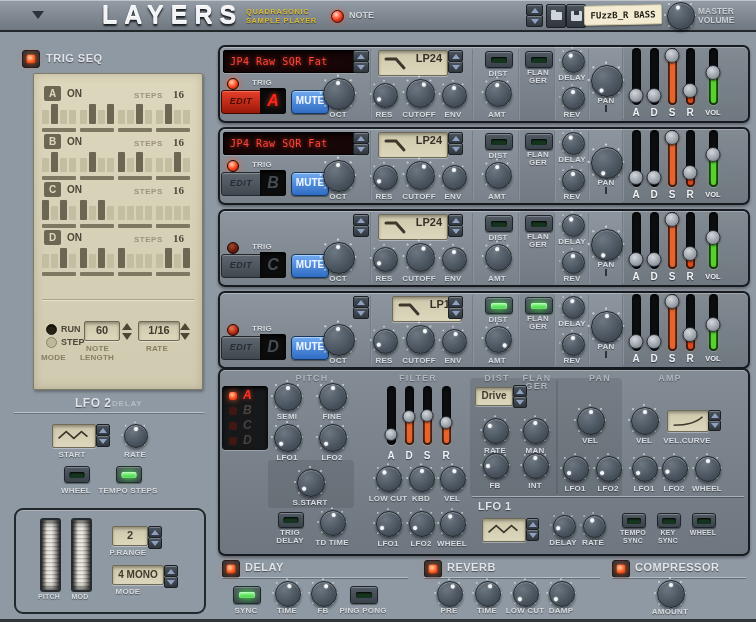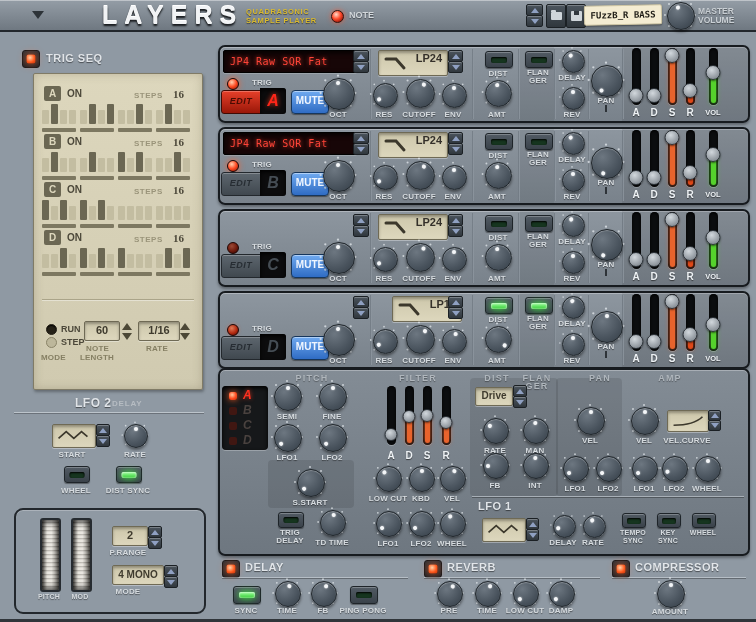--- a/index.html
+++ b/index.html
@@ -327,21 +327,21 @@
       </div>
     </div>
     <div class="lbl" style="left: 95px; top: 450px; width: 80px;">RATE</div>
     <div class="ledbtn" style="left: 64px; top: 466px; width: 24px; height: 15px;">
       <div class="led off" style="width: 15px;"></div>
     </div>
     <div class="lbl" style="left: 36px; top: 486px; width: 80px;">WHEEL</div>
     <div class="ledbtn" style="left: 116px; top: 466px; width: 24px; height: 15px;">
       <div class="led on" style="width: 15px;"></div>
     </div>
-    <div class="lbl" style="left: 88px; top: 486px; width: 80px;">DIST SYNC</div>
+    <div class="lbl" style="left: 88px; top: 486px; width: 80px;">TEMPO STEPS</div>
     <div class="perfbox" style="left: 14px; top: 508px; width: 192px; height: 106px;"></div>
     <div class="wheel" style="left: 40px; top: 518px;"></div>
     <div class="wheel mod" style="left: 71px; top: 518px;"></div>
     <div class="lbl lbl7" style="left: 9px; top: 593px; width: 80px;">PITCH</div>
     <div class="lbl lbl7" style="left: 40px; top: 593px; width: 80px;">MOD</div>
     <div class="beige" style="left: 112px; top: 526px; width: 34px; height: 18px; font-size: 11px; line-height: 17px;">2</div>
     <div class="spinbtn" style="left: 148px; top: 526px; width: 12px; height: 10px;">
       <div class="tri up"></div>
     </div>
     <div class="spinbtn" style="left: 148px; top: 537px; width: 12px; height: 10px;">

